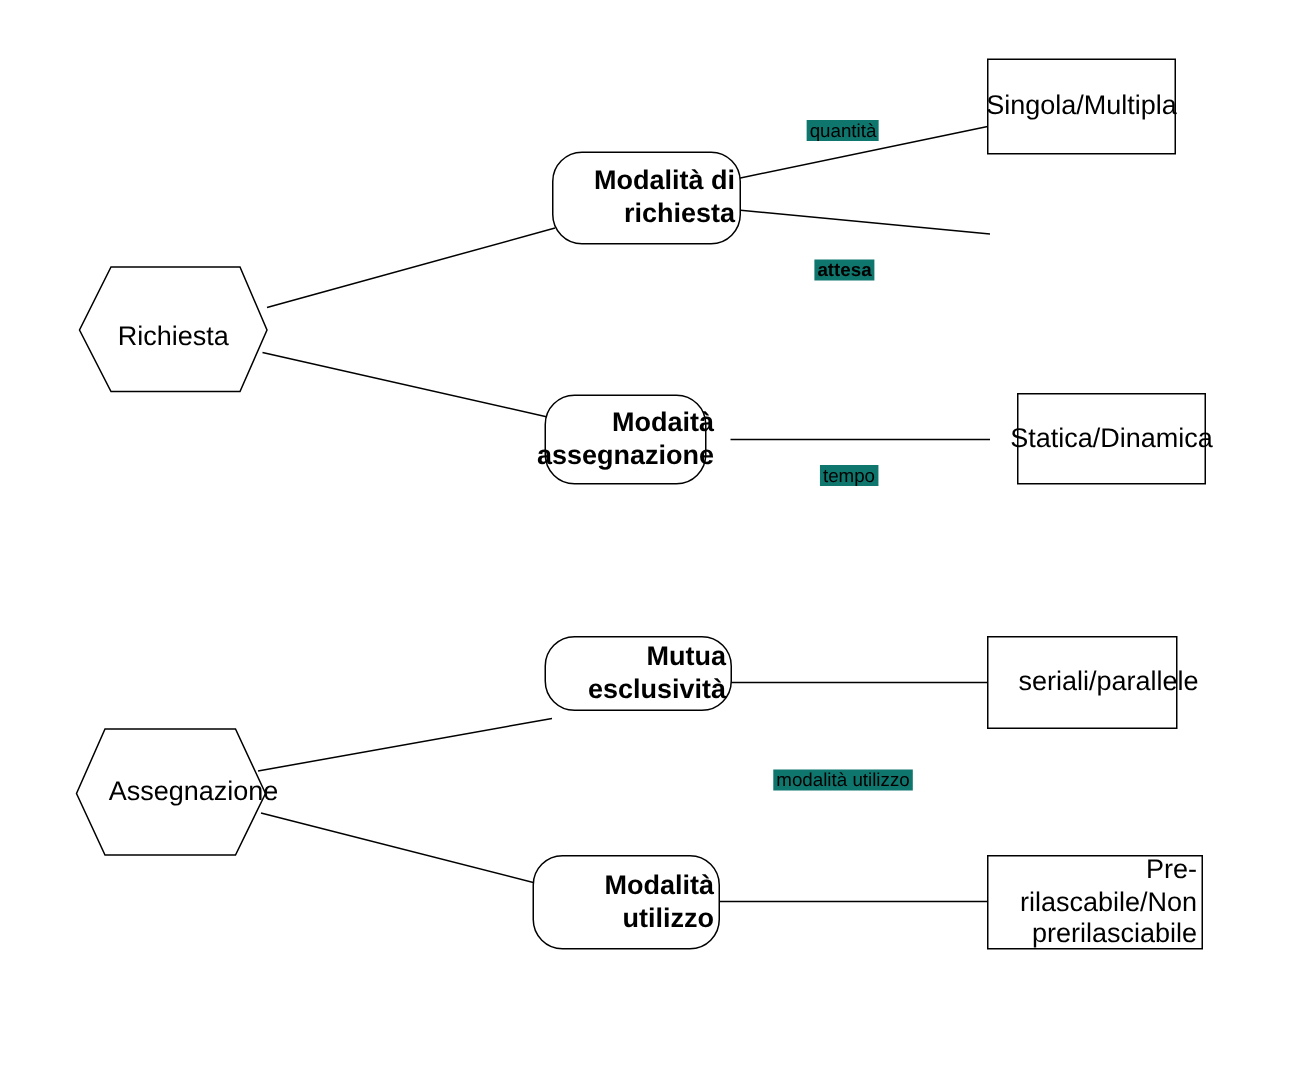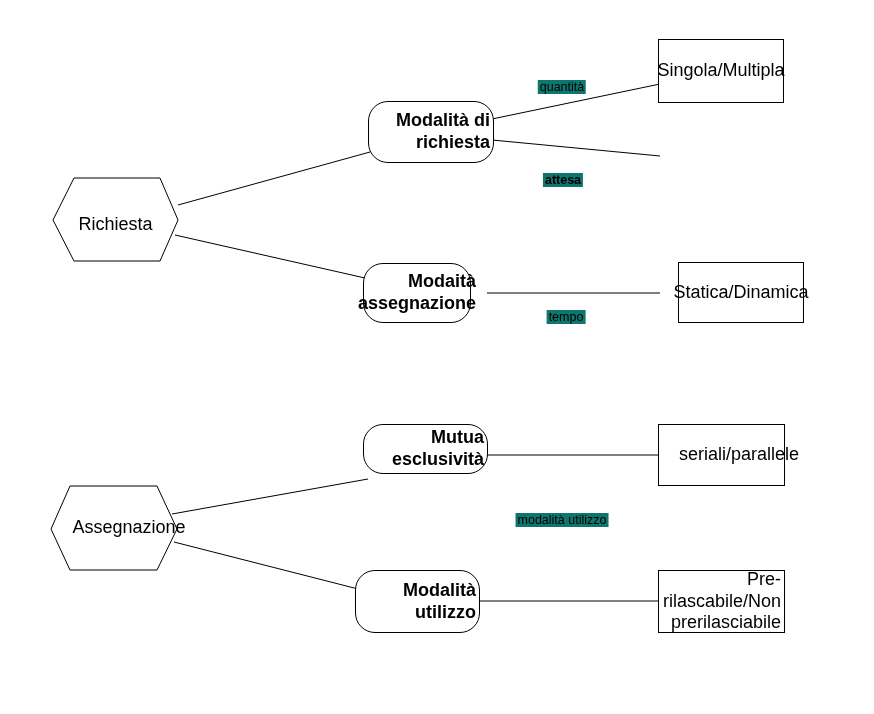--- a/index.html
+++ b/index.html
@@ -79,20 +79,20 @@
   <div class="node hexlabel" style="left:66px; top:486px; width:126px; height:84px;">Assegnazione</div>
 
   <div class="node rounded" style="left:368px; top:101px; width:126px; height:62px;">Modalità di richiesta</div>
   <div class="node rounded" style="left:363px; top:263px; width:108px; height:60px;">Modaità assegnazione</div>
   <div class="node rounded" style="left:363px; top:424px; width:125px; height:50px;">Mutua esclusività</div>
   <div class="node rounded" style="left:355px; top:570px; width:125px; height:63px;">Modalità utilizzo</div>
 
   <div class="node" style="left:658px; top:39px; width:126px; height:64px;">Singola/Multipla</div>
   <div class="node" style="left:658px; top:262px; width:126px; height:61px;margin-left:20px;">Statica/Dinamica</div>
   <div class="node" style="left:658px; top:424px; width:127px; height:62px;padding-left:38px;">seriali/parallele</div>
-  <div class="node" style="left:658px; top:570px; width:127px; height:63px;">Pre-rilascabile/Non prerilasciabile</div>
+  <div class="node" style="left:658px; top:570px; width:144px; height:63px;">Pre-rilascabile/Non prerilasciabile</div>
 
   <div class="edge-label" style="left:562px; top:87px;">quantità</div>
   <div class="edge-label" style="left:563px; top:180px;font-weight:bold;">attesa</div>
   <div class="edge-label" style="left:566px; top:277px;margin-top:40px;">tempo</div>
   <div class="edge-label" style="left:562px; top:520px;">modalità utilizzo</div>
 
 </div>
 
 </body></html>

